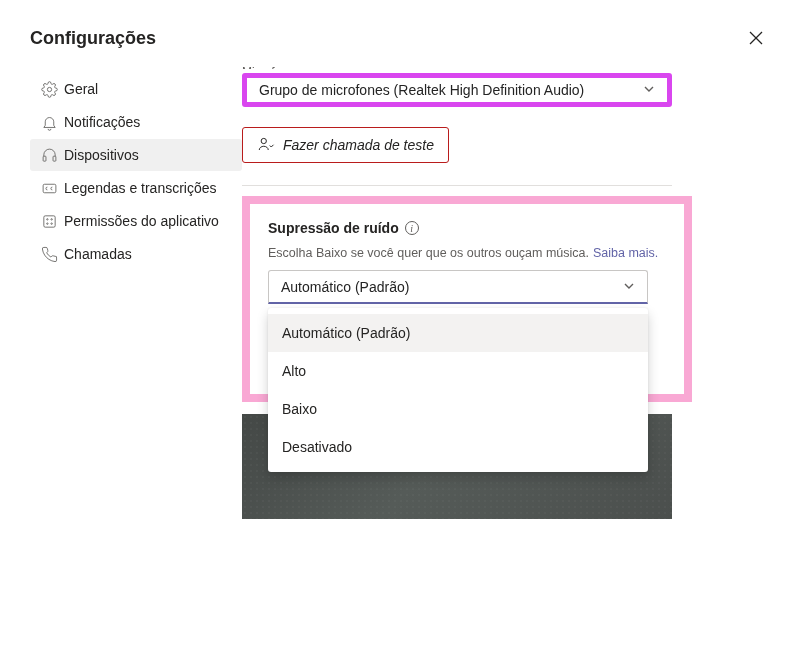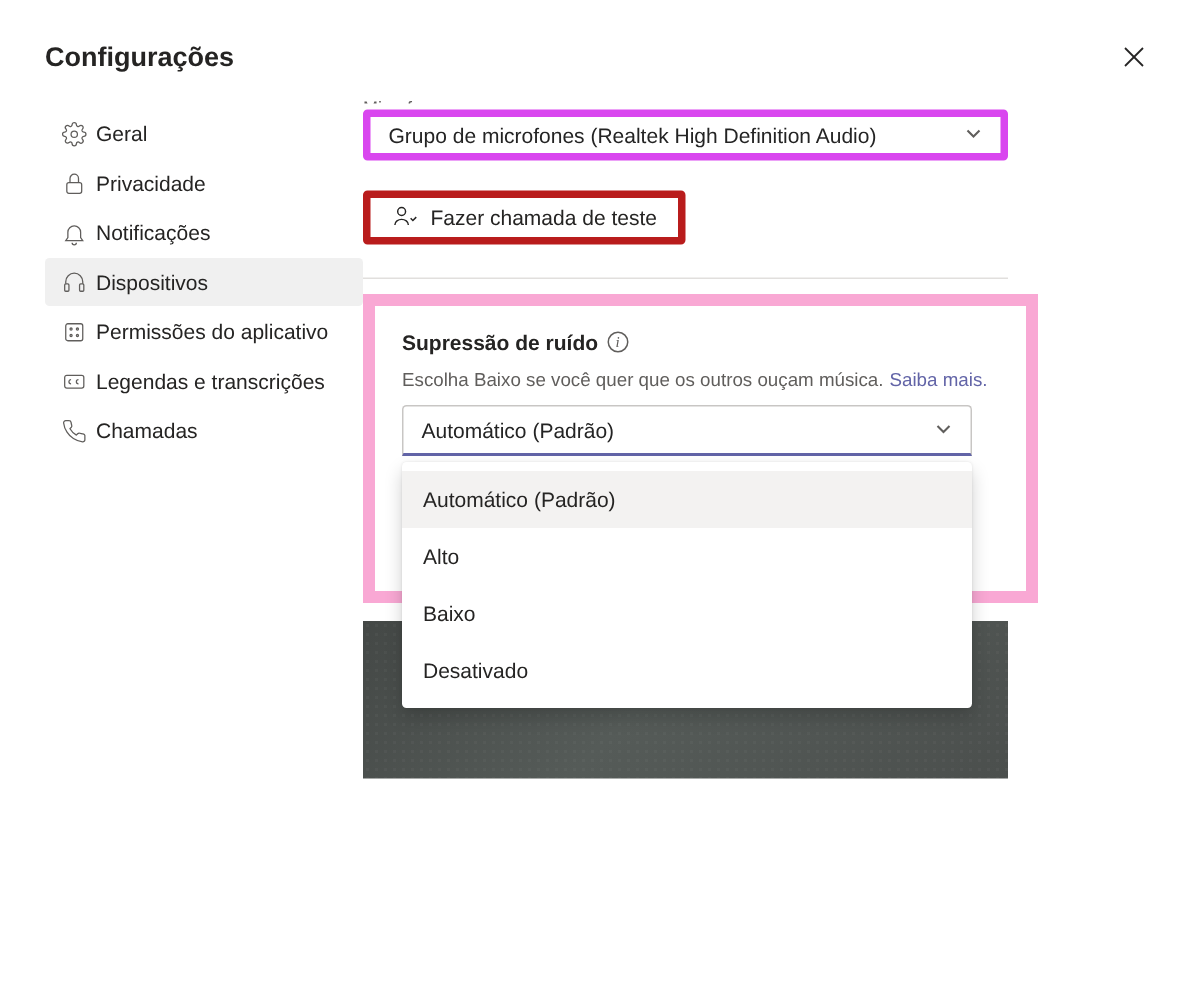--- a/index.html
+++ b/index.html
@@ -77,28 +77,29 @@
     .select .chev {
       position: absolute;
       right: 12px;
       top: 50%;
       transform: translateY(-50%);
     }
     .test-btn {
       display: inline-flex;
       align-items: center;
       gap: 8px;
-      border: 5px solid #b91c1c;
+      border: 1px solid #b91c1c;
       border-radius: 3px;
       background: #fff;
       height: 36px;
       padding: 0 14px;
       cursor: pointer;
       font-size: 14px;
       color: #252423;
+      font-style: italic;
     }
     .divider {
       border: none;
       border-top: 1px solid #e1dfdd;
       margin: 22px 0 0 0;
       max-width: 430px;
     }
     .highlight-box {
       border: 8px solid #f9a8d4;
       padding: 16px 18px 90px 18px;
@@ -204,66 +205,57 @@
         <svg width="17" height="17" viewBox="0 0 24 24">
             <circle cx="12" cy="12" r="3"></circle>
             <path d="M19.4 15a1.7 1.7 0 0 0 .3 1.8l.1.1a2 2 0 1 1-2.9 2.9l-.1-.1a1.7 1.7 0 0 0-1.8-.3 1.7 1.7 0 0 0-1 1.5V21a2 2 0 0 1-4 0v-.1a1.7 1.7 0 0 0-1-1.5 1.7 1.7 0 0 0-1.8.3l-.1.1a2 2 0 1 1-2.9-2.9l.1-.1a1.7 1.7 0 0 0 .3-1.8 1.7 1.7 0 0 0-1.5-1H3a2 2 0 0 1 0-4h.1a1.7 1.7 0 0 0 1.5-1 1.7 1.7 0 0 0-.3-1.8l-.1-.1a2 2 0 1 1 2.9-2.9l.1.1a1.7 1.7 0 0 0 1.8.3H9a1.7 1.7 0 0 0 1-1.5V3a2 2 0 0 1 4 0v.1a1.7 1.7 0 0 0 1 1.5 1.7 1.7 0 0 0 1.8-.3l.1-.1a2 2 0 1 1 2.9 2.9l-.1.1a1.7 1.7 0 0 0-.3 1.8V9a1.7 1.7 0 0 0 1.5 1H21a2 2 0 0 1 0 4h-.1a1.7 1.7 0 0 0-1.5 1z"></path>
           </svg>
       </span>
       <span class="sidebar-label">Geral</span>
     </div>
     <div class="sidebar-item">
       <span class="sidebar-icon">
         <svg width="17" height="17" viewBox="0 0 24 24">
-            <rect x="5" y="11" width="14" height="10" rx="2"></rect>
-            <path d="M8 11V7a4 4 0 1 1 8 0v4"></path>
-          </svg>
-      </span>
-      <span class="sidebar-label">Privacidade</span>
-    </div>
-    <div class="sidebar-item">
-      <span class="sidebar-icon">
-        <svg width="17" height="17" viewBox="0 0 24 24">
             <path d="M18 16v-5a6 6 0 1 0-12 0v5l-2 3h16z"></path>
             <path d="M10 21a2 2 0 0 0 4 0"></path>
           </svg>
       </span>
       <span class="sidebar-label">Notificações</span>
     </div>
     <div class="sidebar-item active">
       <span class="sidebar-icon">
         <svg width="17" height="17" viewBox="0 0 24 24">
             <path d="M4 13v-2a8 8 0 0 1 16 0v2"></path>
             <rect x="3" y="13" width="4" height="7" rx="1"></rect>
             <rect x="17" y="13" width="4" height="7" rx="1"></rect>
           </svg>
       </span>
       <span class="sidebar-label">Dispositivos</span>
+    </div>
+    <div class="sidebar-item">
+      <span class="sidebar-icon">
+        <svg width="17" height="17" viewBox="0 0 24 24">
+            <rect x="3" y="6" width="18" height="12" rx="2"></rect>
+            <path d="M9 10a2 2 0 1 0 0 4"></path>
+            <path d="M16 10a2 2 0 1 0 0 4"></path>
+          </svg>
+      </span>
+      <span class="sidebar-label">Legendas e transcrições</span>
     </div>
     <div class="sidebar-item">
       <span class="sidebar-icon">
         <svg width="17" height="17" viewBox="0 0 24 24">
             <rect x="4" y="4" width="16" height="16" rx="2"></rect>
             <circle cx="9" cy="9" r="1"></circle>
             <circle cx="15" cy="9" r="1"></circle>
             <circle cx="9" cy="15" r="1"></circle>
             <circle cx="15" cy="15" r="1"></circle>
           </svg>
       </span>
       <span class="sidebar-label">Permissões do aplicativo</span>
-    </div>
-    <div class="sidebar-item">
-      <span class="sidebar-icon">
-        <svg width="17" height="17" viewBox="0 0 24 24">
-            <rect x="3" y="6" width="18" height="12" rx="2"></rect>
-            <path d="M9 10a2 2 0 1 0 0 4"></path>
-            <path d="M16 10a2 2 0 1 0 0 4"></path>
-          </svg>
-      </span>
-      <span class="sidebar-label">Legendas e transcrições</span>
     </div>
     <div class="sidebar-item">
       <span class="sidebar-icon">
         <svg width="17" height="17" viewBox="0 0 24 24">
             <path d="M22 17v3a2 2 0 0 1-2.2 2 19.8 19.8 0 0 1-8.6-3.1 19.5 19.5 0 0 1-6-6A19.8 19.8 0 0 1 2 4.2 2 2 0 0 1 4 2h3a2 2 0 0 1 2 1.7c.1.9.3 1.8.6 2.6a2 2 0 0 1-.5 2.1L8 9.6a16 16 0 0 0 6 6l1.2-1.2a2 2 0 0 1 2.1-.5c.8.3 1.7.5 2.6.6A2 2 0 0 1 22 17z"></path>
           </svg>
       </span>
       <span class="sidebar-label">Chamadas</span>
     </div>
   </div>

